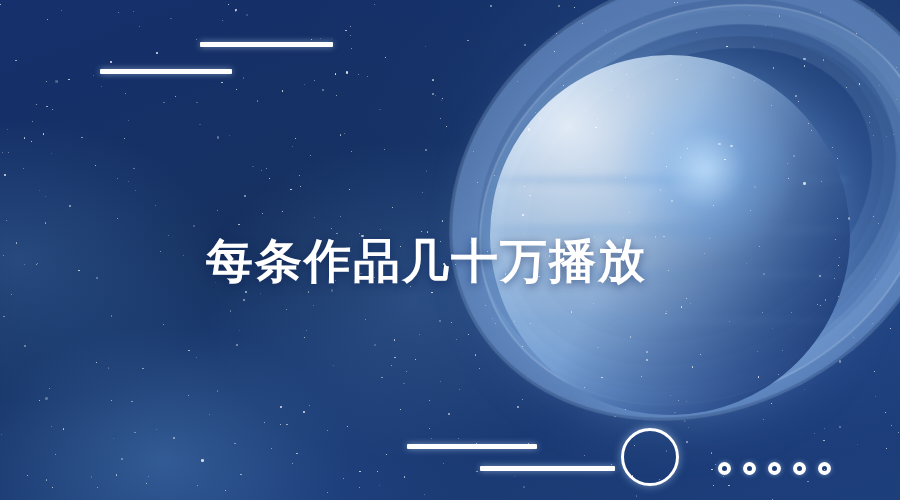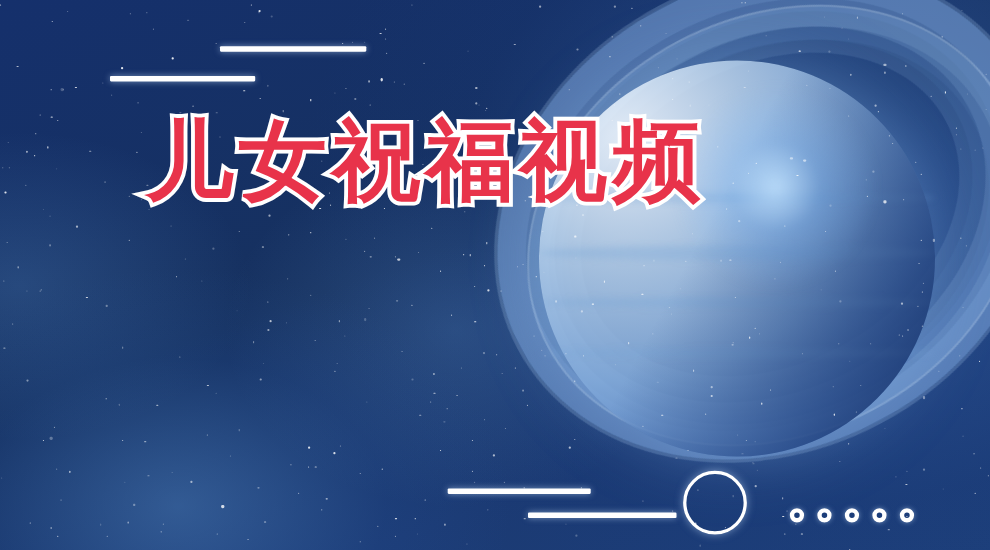--- a/index.html
+++ b/index.html
@@ -578,22 +578,22 @@
       <span style="left:823.7px;top:427.6px;width:1.8px;height:1.8px;opacity:0.35"></span>
       <span style="left:115.6px;top:473.8px;width:1.8px;height:1.8px;opacity:0.65"></span>
       <span style="left:445.8px;top:126.2px;width:1.2px;height:1.2px;opacity:0.84"></span>
       <span style="left:199.4px;top:124.2px;width:1.2px;height:1.2px;opacity:0.21"></span>
       <span style="left:753.2px;top:45.9px;width:1.8px;height:1.8px;opacity:0.22"></span>
     </div>
 
   <div class="deco-line" style="left:200px;top:42px;width:133px;"></div>
   <div class="deco-line" style="left:100px;top:69px;width:132px;"></div>
 
-  <div class="title">儿女祝福视频</div>
-
+
+  <div class="subtitle">每条作品几十万播放</div>
 
 
   <div class="deco-line" style="left:407px;top:444px;width:130px;"></div>
   <div class="deco-line" style="left:480px;top:466px;width:135px;"></div>
 
   <div class="deco-circle" style="left:621px;top:428px;width:58px;height:58px;"></div>
 
   <div class="dots" style="left:718px;top:462px;">
     <i></i>
     <i></i>

